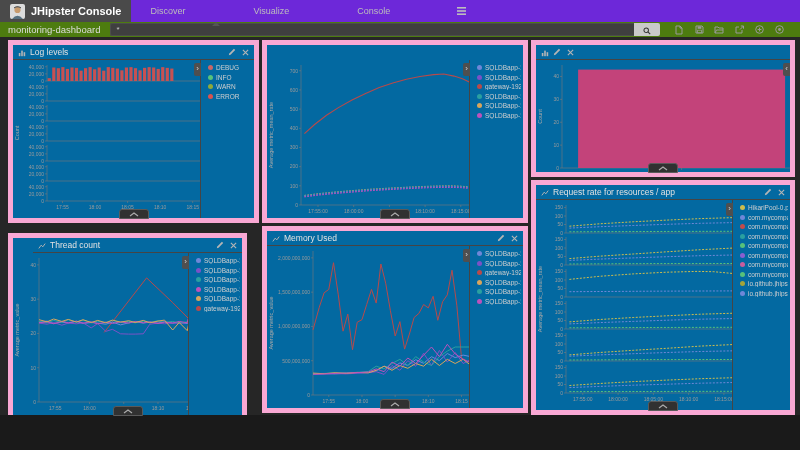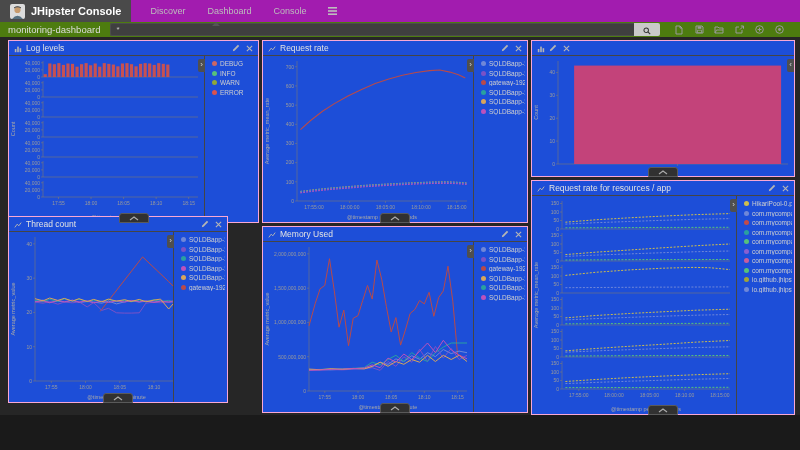--- a/index.html
+++ b/index.html
@@ -1,58 +1,58 @@
 <!DOCTYPE html>
 <html><head>
 <meta charset="utf-8">
 <style>
   html,body{margin:0;padding:0;}
   body{width:800px;height:450px;background:#262626;font-family:"Liberation Sans",sans-serif;position:relative;overflow:hidden;}
   
-  #topbar{position:absolute;top:0;left:0;right:0;height:22px;background:#a21caf;display:flex;align-items:stretch;z-index:5;}
+  #topbar{position:absolute;top:0;left:0;right:0;height:22px;background:#6d28d9;display:flex;align-items:stretch;z-index:5;}
   .brand{display:flex;align-items:center;gap:6px;background:#4a4a4a;padding:0 10px;color:#fff;font-size:11px;font-weight:bold;}
   .avatar{width:15px;height:15px;border-radius:2px;overflow:hidden;flex:0 0 auto;}
-  .nav{display:flex;align-items:stretch;margin-left:8px;}
+  .nav{display:flex;align-items:stretch;margin-left:8px;gap:46px;}
   .nav-item{display:flex;align-items:center;padding:0 11px;color:#bdbdbd;font-size:9px;cursor:pointer;position:relative;}
   .nav-item.active{background:#3d4851;color:#fff;}
   .menu-btn{display:flex;align-items:center;padding:0 10px;}
   .spacer{flex:1;}
   .time-picker{display:flex;align-items:center;gap:4px;color:#cfcfcf;font-size:8.5px;padding-right:9px;}
   .nav-caret{position:absolute;top:22px;left:212px;width:0;height:0;border-left:4px solid transparent;border-right:4px solid transparent;border-bottom:4px solid #555;z-index:6;}
   
   #toolbar{position:absolute;top:22px;left:0;right:0;height:15px;background:#4d7c0f;display:flex;align-items:center;padding-left:8px;box-sizing:border-box;z-index:4;}
   .dash-name{color:#ddd;font-size:9.5px;margin-right:10px;white-space:nowrap;}
   .search-wrap{display:flex;align-items:center;flex:1;max-width:575px;}
   .search-input{flex:1;height:11px;background:#3f3f3f;border:1px solid #4c4c4c;border-right:none;border-radius:2px 0 0 2px;color:#c8c8c8;font-size:8px;padding:0 5px;outline:none;font-family:"Liberation Sans",sans-serif;}
   .search-btn{width:26px;height:13px;background:#c9c9c9;border-radius:0 2px 2px 0;display:flex;align-items:center;justify-content:center;cursor:pointer;flex:0 0 auto;}
   .tool-icons{display:flex;align-items:center;gap:10px;margin-left:14px;margin-right:16px;}
   .ticon{width:10px;height:10px;display:flex;align-items:center;justify-content:center;cursor:pointer;}
   
   #dash{position:absolute;top:37px;left:0;width:800px;height:378px;background:#262626;}
   #footer{position:absolute;top:415px;left:0;right:0;bottom:0;background:#1a1a1a;}
-  .panel{position:absolute;background:#1d4ed8;border:1px solid #f9a8d4;box-sizing:border-box;}
+  .panel{position:absolute;background:#0369a1;border:5px solid #f9a8d4;box-sizing:border-box;}
   .phead{height:14px;display:flex;align-items:center;padding:0 5px;gap:4px;border-bottom:1px solid #454545;}
   .ptitle{color:#e2e2e2;font-size:8.5px;flex:1;white-space:nowrap;overflow:hidden;}
   .pact{display:flex;gap:6px;align-items:center;}
   .pact span{cursor:pointer;display:flex;}
   .pbody{position:absolute;top:15px;left:0;right:0;bottom:0;display:flex;}
   .chart{flex:1;position:relative;overflow:hidden;}
   .legend{width:54px;border-left:1px solid #454545;padding:4px 2px 0 7px;box-sizing:border-box;}
   .legend.wide{width:58px;}
   .lg-item{display:flex;align-items:center;gap:3px;margin-bottom:2.5px;cursor:pointer;}
   .lg-dot{width:5px;height:5px;border-radius:50%;flex:0 0 auto;}
   .lg-lbl{color:#cfcfcf;font-size:6.5px;white-space:nowrap;overflow:hidden;max-width:46px;}
   .lg-toggle{position:absolute;top:3px;width:7px;height:13px;background:#4f4f4f;color:#d5d5d5;font-size:8px;line-height:12px;text-align:center;border-radius:2px 0 0 2px;cursor:pointer;z-index:2;}
   .collapse-tab{position:absolute;bottom:-1px;left:50%;transform:translateX(-50%);width:28px;height:8px;background:#313131;border:1px solid #5a5a5a;border-radius:3px 3px 0 0;display:flex;align-items:center;justify-content:center;cursor:pointer;z-index:2;}
   
   .p-log{left:8px;top:3px;width:251px;height:183px;}
   .p-req{left:262px;top:3px;width:266px;height:183px;}
   .p-err{left:531px;top:3px;width:264px;height:137px;}
   .p-res{left:531px;top:143px;width:264px;height:235px;}
-  .p-thr{left:8px;top:179px;width:220px;height:187px;}
+  .p-thr{left:8px;top:196px;width:239px;height:187px;padding-left:20px;}
   .p-mem{left:262px;top:189px;width:266px;height:187px;}
 </style>
 </head>
 <body>
 
 <div id="topbar">
   <div class="brand">
     <span class="avatar">
       <svg width="15" height="15" viewBox="0 0 15 15">
           <rect width="15" height="15" fill="#dcdcdc"></rect>
@@ -61,21 +61,21 @@
           <path d="M2 15 Q7.5 8.6 13 15 Z" fill="#56707f"></path>
         </svg>
     </span>
     <span>JHipster Console</span>
   </div>
   <div class="nav">
     <div class="nav-item">
         <span>Discover</span>
       </div>
     <div class="nav-item">
-        <span>Dashboard</span>
+        <span>Visualize</span>
       </div>
     <div class="nav-item">
         <span>Console</span>
       </div>
     <div class="menu-btn">
       <svg width="9" height="8" viewBox="0 0 9 8">
           <rect y="0" width="9" height="1.6" fill="#bdbdbd"></rect>
           <rect y="3.2" width="9" height="1.6" fill="#bdbdbd"></rect>
           <rect y="6.4" width="9" height="1.6" fill="#bdbdbd"></rect>
         </svg>
@@ -282,38 +282,20 @@
         </div>
       <div class="collapse-tab">
           <svg width="12" height="5" viewBox="0 0 12 5">
             <polyline points="2,4 6,1 10,4" fill="none" stroke="#aaa" stroke-width="1.2"></polyline>
           </svg>
         </div>
     </div>
   </div>
 
   <div class="panel p-req">
-    <div class="phead">
-      <span><svg width="8" height="8" viewBox="0 0 10 10">
-            <polyline points="1,8 4,4 6,6 9,2" fill="none" stroke="#b5b5b5" stroke-width="1.2"></polyline>
-          </svg></span>
-      <span class="ptitle">Request rate</span>
-      <span class="pact">
-        <span>
-            <svg width="8" height="8" viewBox="0 0 10 10">
-              <path d="M1 9 L1.6 6.8 L7.4 1 L9 2.6 L3.2 8.4 Z" fill="#b5b5b5"></path>
-            </svg>
-          </span>
-        <span>
-            <svg width="7" height="7" viewBox="0 0 8 8">
-              <path d="M1 1 L7 7 M7 1 L1 7" stroke="#b5b5b5" stroke-width="1.3"></path>
-            </svg>
-          </span>
-      </span>
-    </div>
     <div class="pbody">
       <div class="chart"><svg width="210" height="166">
             <line x1="34" y1="5" x2="34" y2="145" stroke="#7a7a7a" stroke-width="0.6"></line>
             <line x1="34" y1="145" x2="204" y2="145" stroke="#7a7a7a" stroke-width="0.6"></line>
             <line x1="32" y1="10.753424657534254" x2="34" y2="10.753424657534254" stroke="#7a7a7a" stroke-width="0.6"></line>
             <text x="31" y="12.553424657534254" font-size="5" fill="#9a9a9a" text-anchor="end" font-family="Liberation Sans, sans-serif">700</text>
             <line x1="32" y1="29.93150684931507" x2="34" y2="29.93150684931507" stroke="#7a7a7a" stroke-width="0.6"></line>
             <text x="31" y="31.73150684931507" font-size="5" fill="#9a9a9a" text-anchor="end" font-family="Liberation Sans, sans-serif">600</text>
             <line x1="32" y1="49.1095890410959" x2="34" y2="49.1095890410959" stroke="#7a7a7a" stroke-width="0.6"></line>
             <text x="31" y="50.9095890410959" font-size="5" fill="#9a9a9a" text-anchor="end" font-family="Liberation Sans, sans-serif">500</text>

